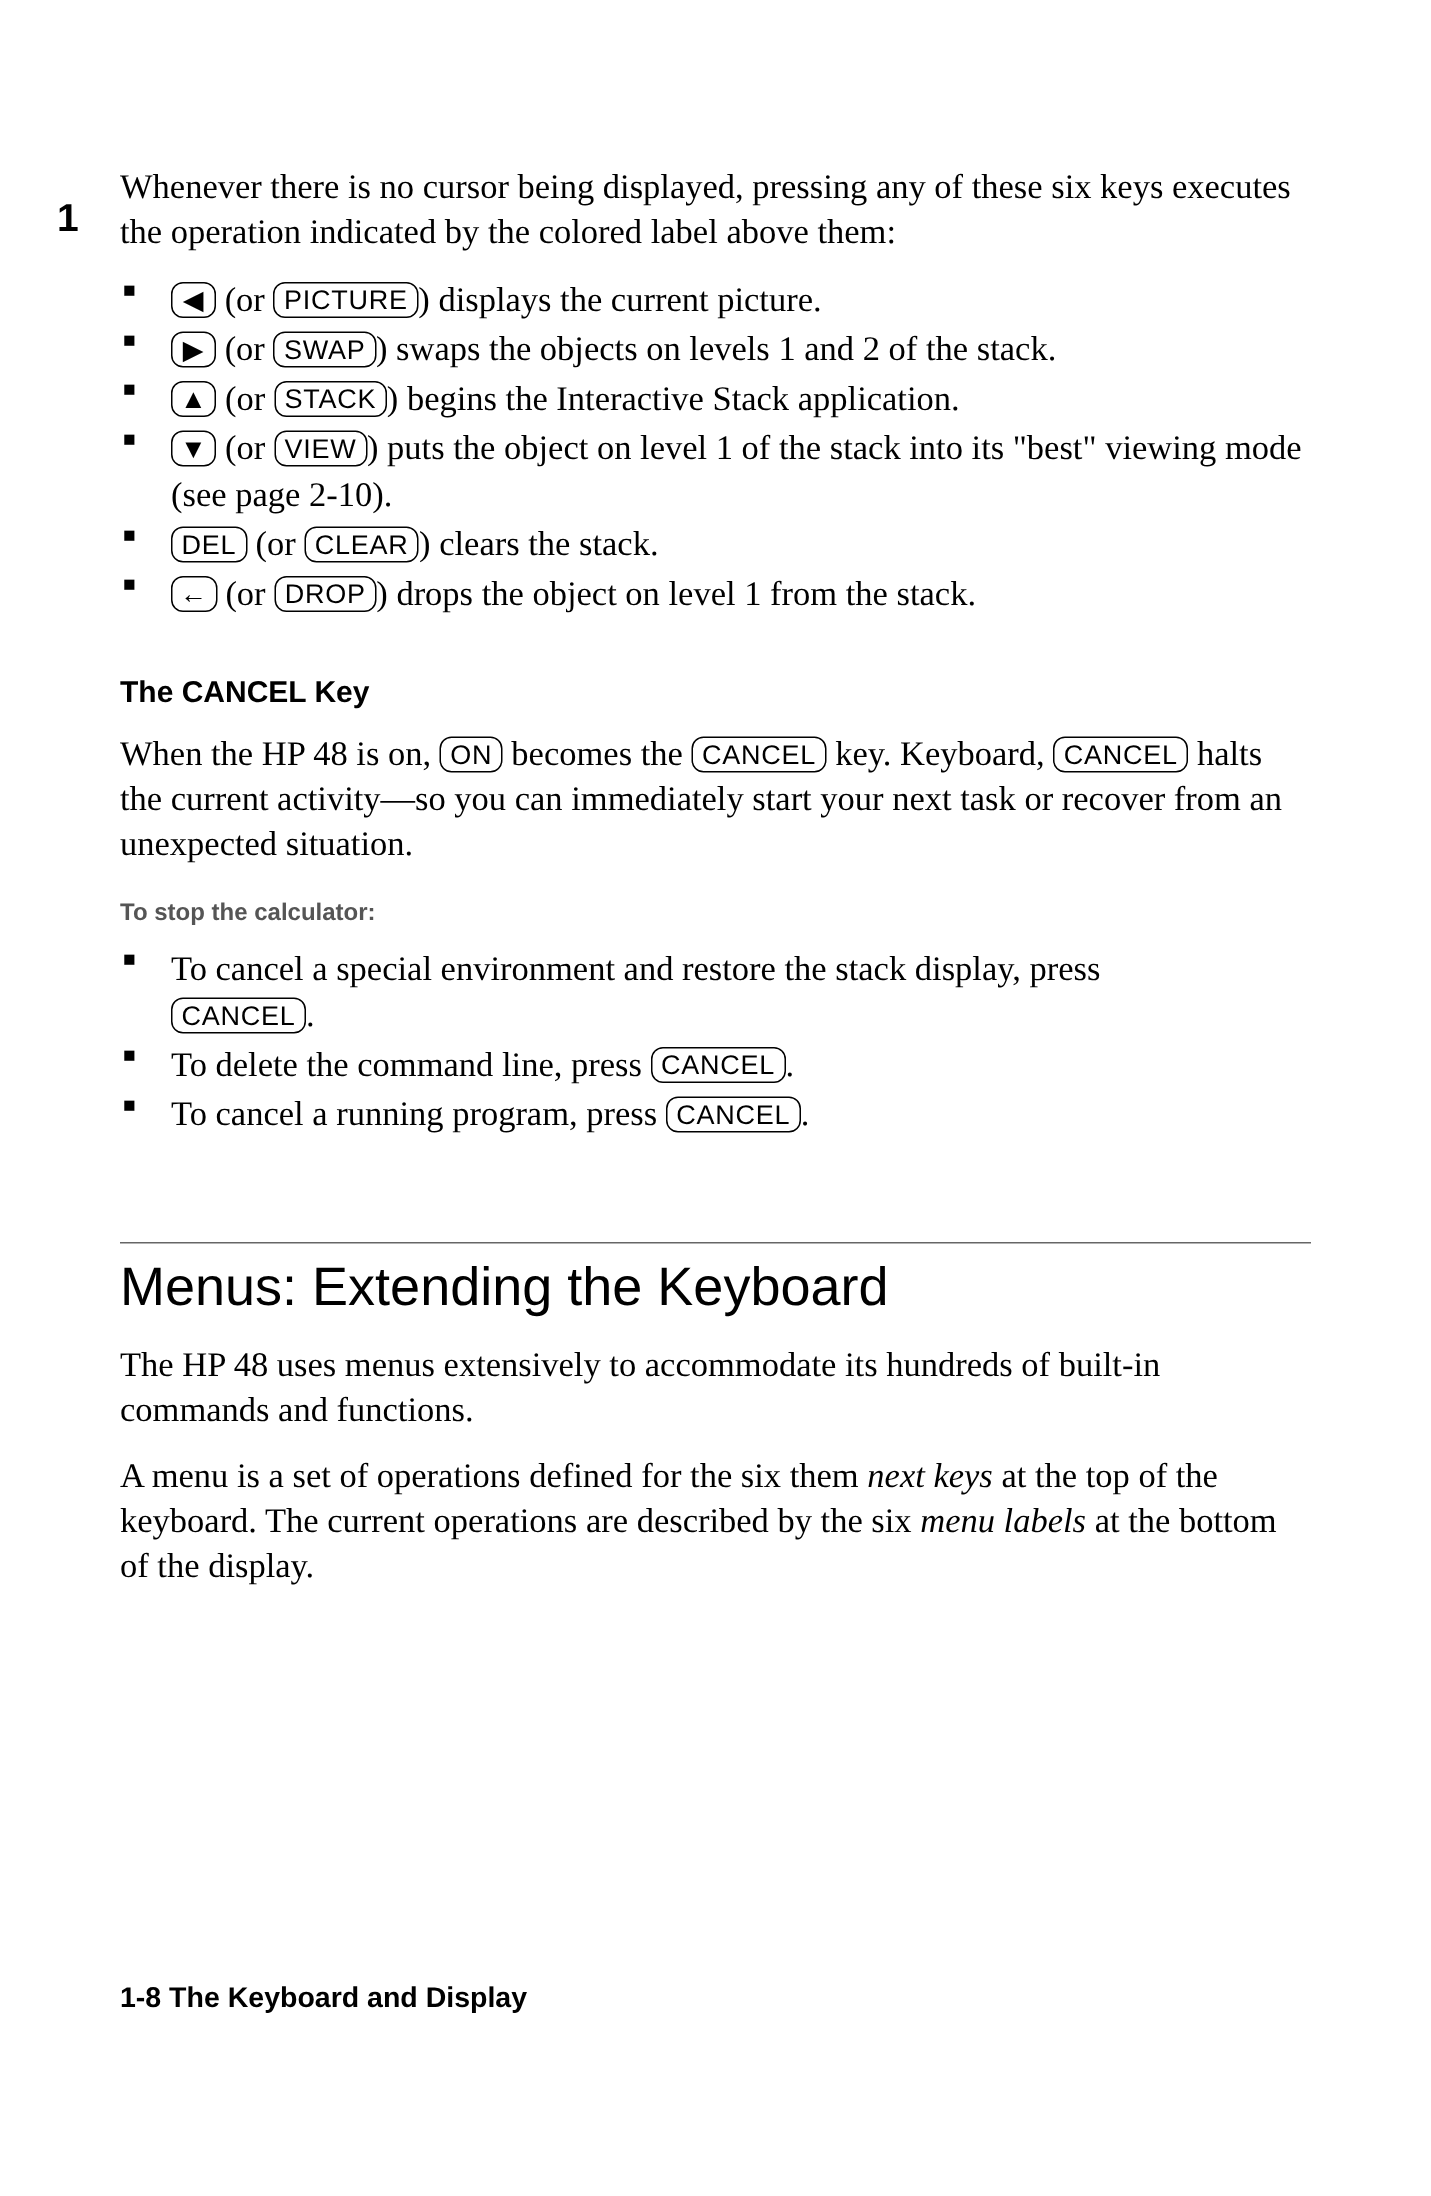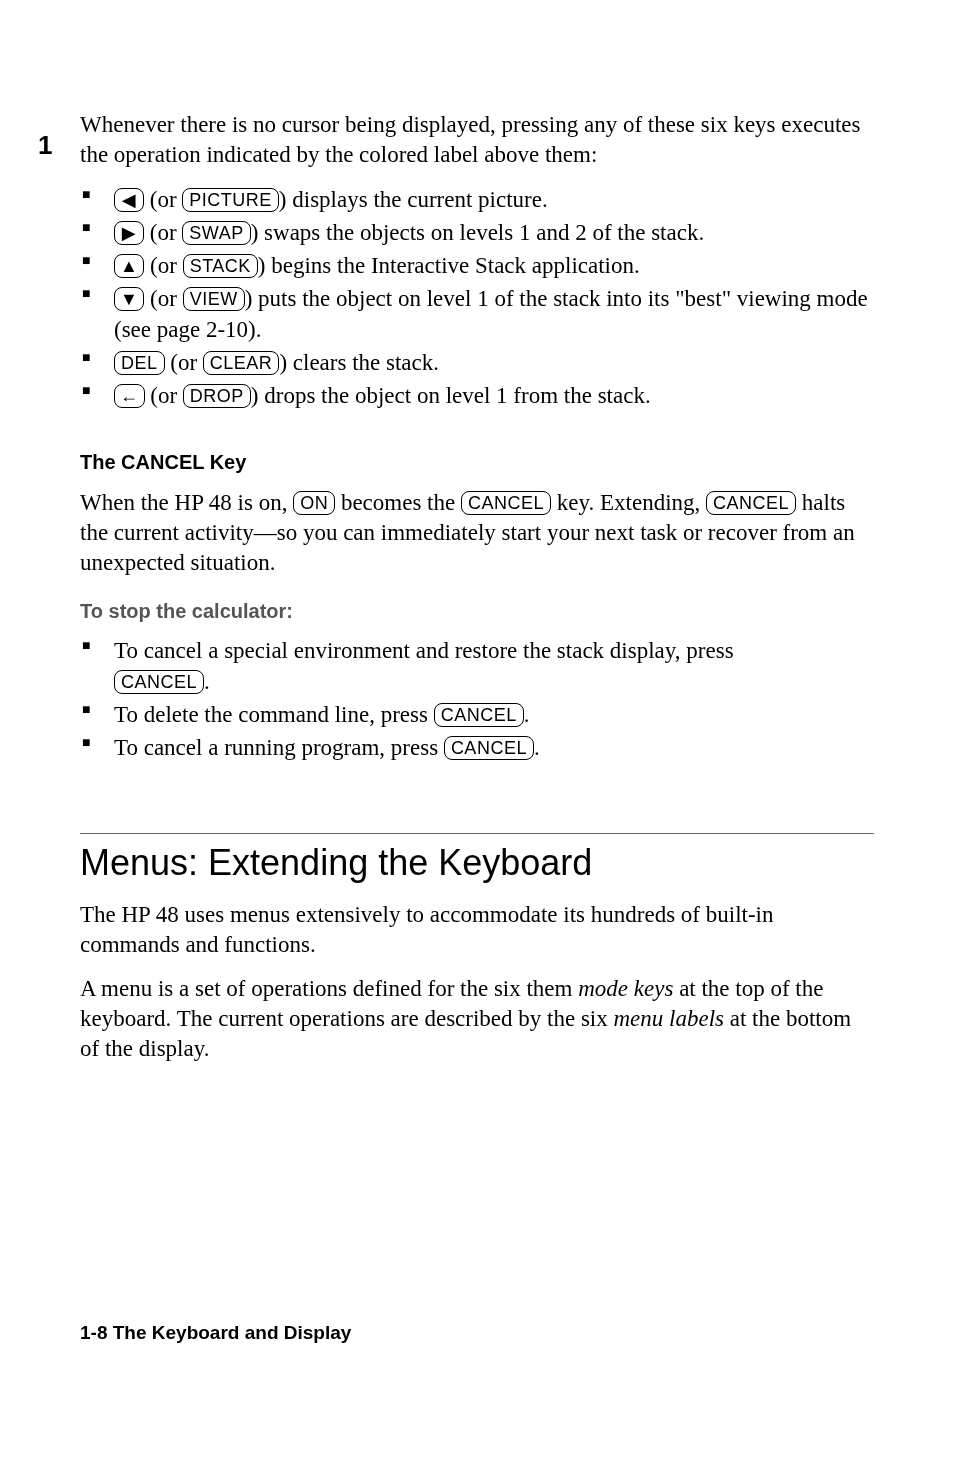--- a/index.html
+++ b/index.html
@@ -69,21 +69,21 @@
   }
   h3.subhead {
     font-family: Arial, Helvetica, sans-serif;
     font-weight: bold;
     font-size: 20px;
     margin: 40px 0 14px 0;
   }
   h4.proc {
     font-family: Arial, Helvetica, sans-serif;
     font-weight: bold;
-    font-size: 20px;
+    font-size: 16px;
     margin: 22px 0 12px 0;
     color: #555;
   }
   hr.sep {
     border: none;
     border-top: 1px solid #666;
     margin: 70px 0 8px 0;
   }
   h2.section {
     font-family: Arial, Helvetica, sans-serif;
@@ -115,35 +115,35 @@
       <li><span class="key arrow">▶</span> (or <span class="key">SWAP</span>) swaps the objects on levels 1 and 2 of the stack.</li>
       <li><span class="key arrow">▲</span> (or <span class="key">STACK</span>) begins the Interactive Stack application.</li>
       <li><span class="key arrow">▼</span> (or <span class="key">VIEW</span>) puts the object on level 1 of the stack into its "best" viewing mode (see page 2-10).</li>
       <li><span class="key">DEL</span> (or <span class="key">CLEAR</span>) clears the stack.</li>
       <li><span class="key arrow">←</span> (or <span class="key">DROP</span>) drops the object on level 1 from the stack.</li>
     </ul>
 
   <h3 class="subhead">The CANCEL Key</h3>
 
   <p class="body">
-    <span>When the HP 48 is on, </span><span class="key">ON</span><span> becomes the </span><span class="key">CANCEL</span><span> key. Extending, </span><span class="key">CANCEL</span><span> halts the current activity—so you can immediately start your next task or recover from an unexpected situation.</span>
+    <span>When the HP 48 is on, </span><span class="key">ON</span><span> becomes the </span><span class="key">CANCEL</span><span> key. Keyboard, </span><span class="key">CANCEL</span><span> halts the current activity—so you can immediately start your next task or recover from an unexpected situation.</span>
   </p>
 
   <h4 class="proc">To stop the calculator:</h4>
 
   <ul class="keylist" id="list2">
       <li>To cancel a special environment and restore the stack display, press <br><span class="key">CANCEL</span>.</li>
       <li>To delete the command line, press <span class="key">CANCEL</span>.</li>
       <li>To cancel a running program, press <span class="key">CANCEL</span>.</li>
     </ul>
 
   <hr class="sep">
 
   <h2 class="section">Menus: Extending the Keyboard</h2>
 
   <p class="body">The HP 48 uses menus extensively to accommodate its hundreds of built-in commands and functions.</p>
 
   <p class="body">
-    <span>A menu is a set of operations defined for the six them </span><span class="italic">mode keys</span><span> at the top of the keyboard. The current operations are described by the six </span><span class="italic">menu labels</span><span> at the bottom of the display.</span>
+    <span>A menu is a set of operations defined for the six them </span><span class="italic">next keys</span><span> at the top of the keyboard. The current operations are described by the six </span><span class="italic">menu labels</span><span> at the bottom of the display.</span>
   </p>
 
   <div class="footer">1-8   The Keyboard and Display</div>
 </div>
 
 </body></html>

